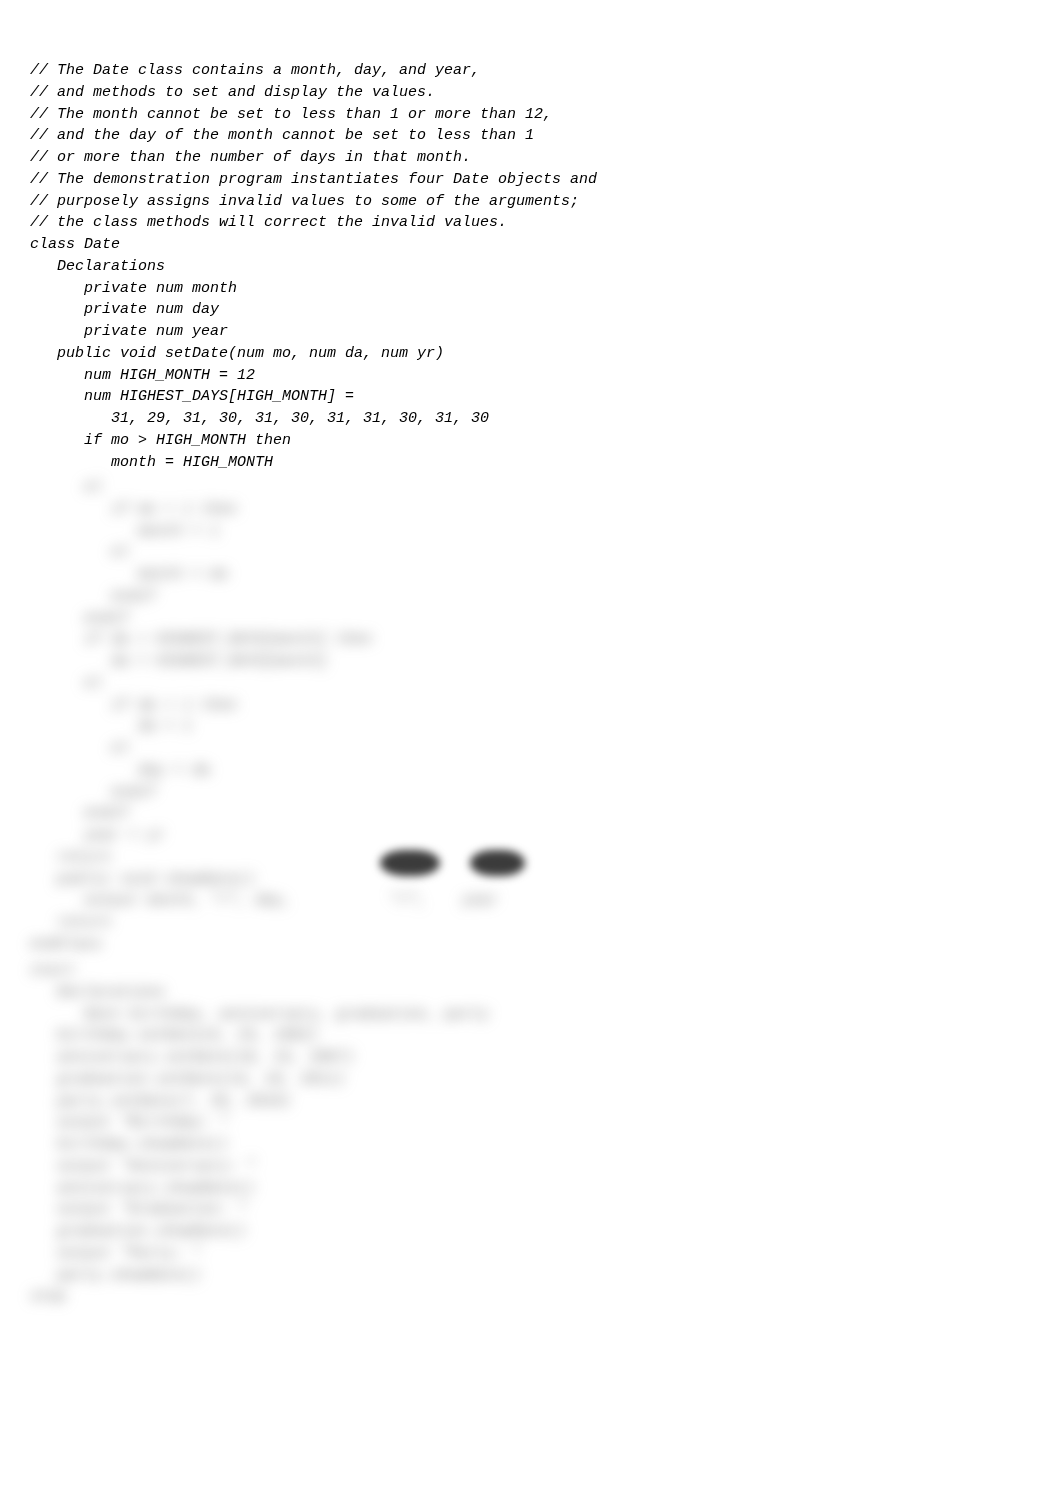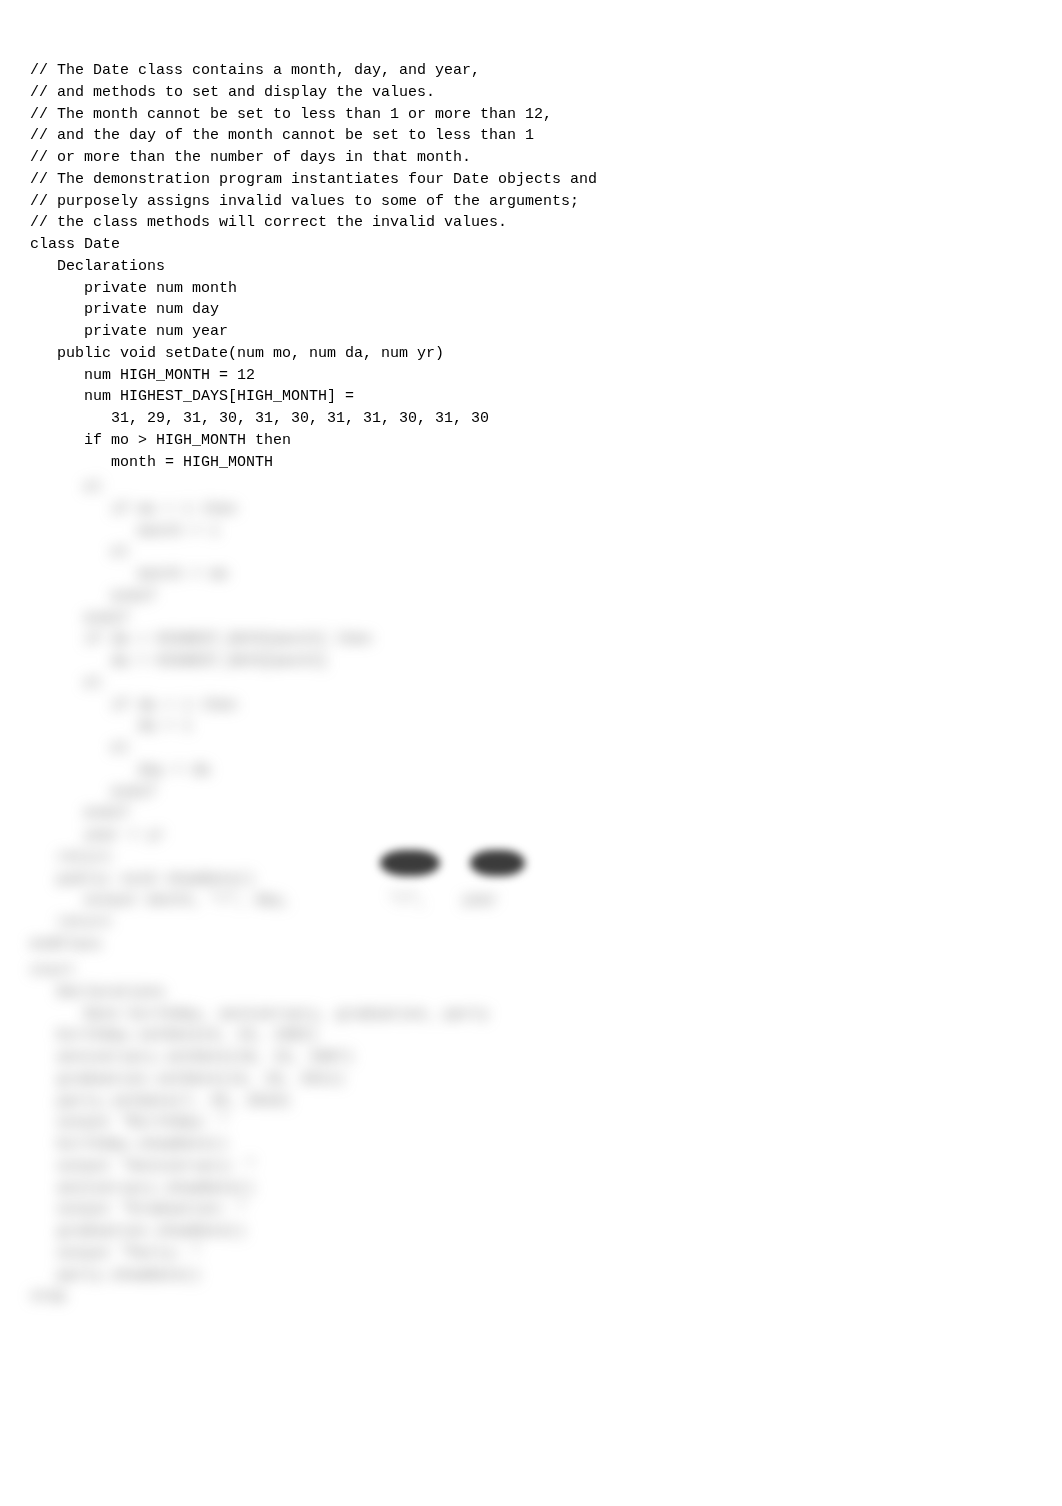--- a/index.html
+++ b/index.html
@@ -13,20 +13,21 @@
     font-size: 15px;
     line-height: 1.45;
     color: #000;
   }
   .page {
     position: relative;
     padding: 60px 18px 30px 30px;
     box-sizing: border-box;
     width: 100%;
     height: 100%;
+    font-style: italic;
   }
   .code-block {
     white-space: pre;
     position: relative;
     z-index: 1;
   }
   .blur-region {
     position: absolute;
     filter: blur(7px);
     -webkit-filter: blur(7px);

